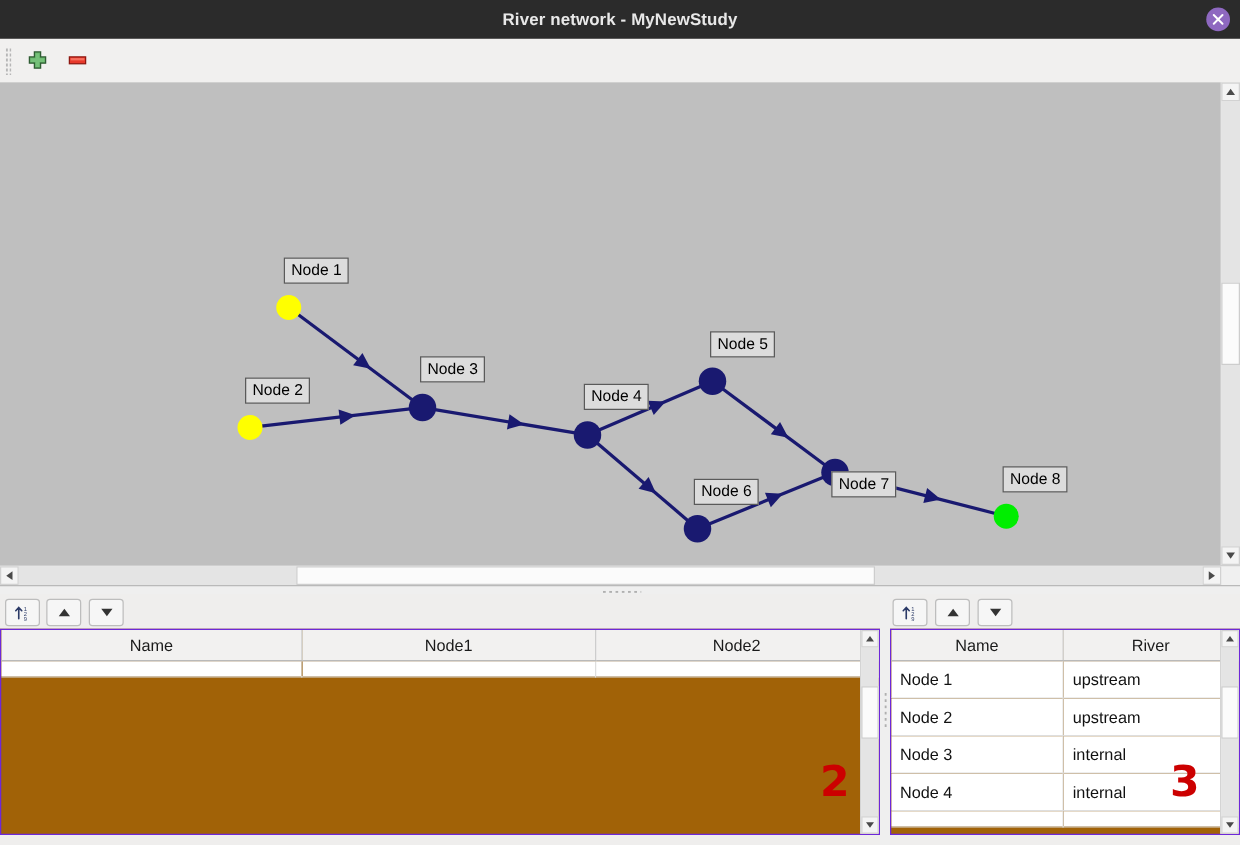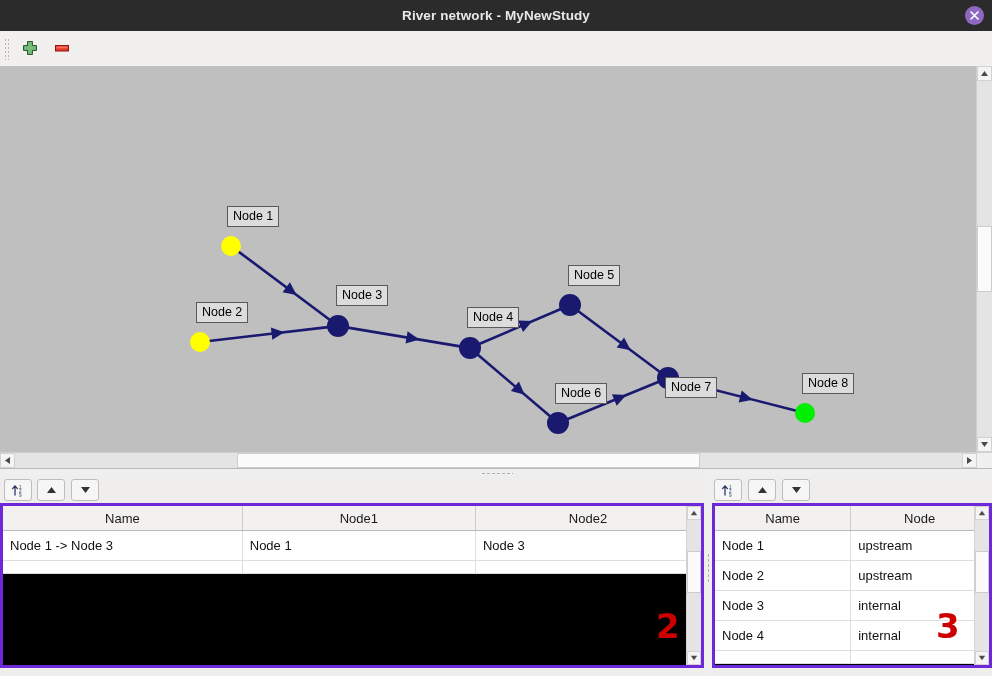--- a/index.html
+++ b/index.html
@@ -214,22 +214,22 @@
     border: 1px solid #bdbdbd;
     border-radius: 3px;
     box-sizing: border-box;
     display: flex; align-items: center; justify-content: center;
     cursor: pointer;
   }
 
   .table-box {
     position: absolute;
     left: 0;
-    background: #000000;
-    border: 3px solid #6d28d9;
+    background: #a16207;
+    border: 1px solid #6d28d9;
     box-sizing: border-box;
     overflow: hidden;
   }
   #tbl-left-box  { left: 0;  top: 28px; width: 704px; height: 165px; }
   #tbl-right-box { left: 0;  top: 28px; width: 280px; height: 165px; }
 
   table.grid {
     border-collapse: collapse;
     table-layout: fixed;
     width: 100%;
@@ -405,25 +405,20 @@
           </colgroup>
         <thead>
             <tr id="tbl-left-head">
               <th>Name</th>
               <th>Node1</th>
               <th>Node2</th>
             </tr>
           </thead>
         <tbody id="tbl-left-body">
             <tr>
-              <td>Node 1 -&gt; Node 3</td>
-              <td>Node 1</td>
-              <td>Node 3</td>
-            </tr>
-            <tr>
               <td class="empty"></td>
               <td class="empty"></td>
               <td class="empty"></td>
             </tr>
           </tbody>
       </table>
 
       <div class="tbl-scroll">
         <div class="sb-track" style="left:0;top:14px;width:14px;height:135px;"></div>
         <div class="sb-arrow" style="left:0; top:0; width:14px; height:14px;">
@@ -474,21 +469,21 @@
 
     <div class="table-box" id="tbl-right-box">
       <table class="grid" id="tbl-right">
         <colgroup>
             <col style="width:131px">
             <col style="width:133px">
           </colgroup>
         <thead>
             <tr id="tbl-right-head">
               <th>Name</th>
-              <th>Node</th>
+              <th>River</th>
             </tr>
           </thead>
         <tbody id="tbl-right-body">
             <tr>
               <td>Node 1</td>
               <td>upstream</td>
             </tr>
             <tr>
               <td>Node 2</td>
               <td>upstream</td>

